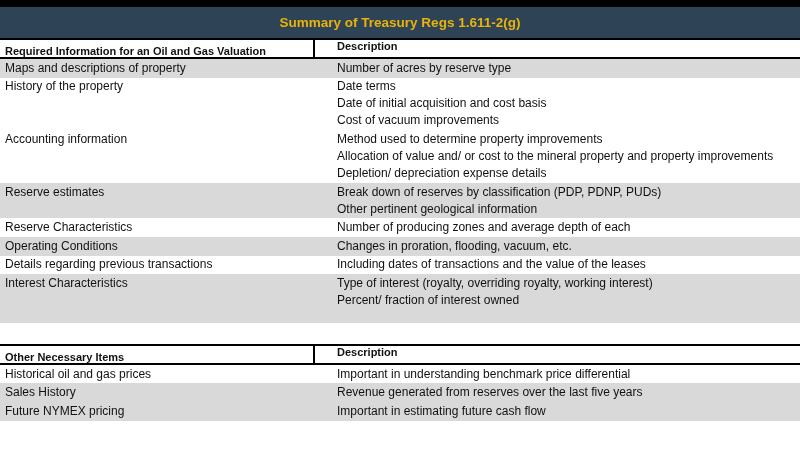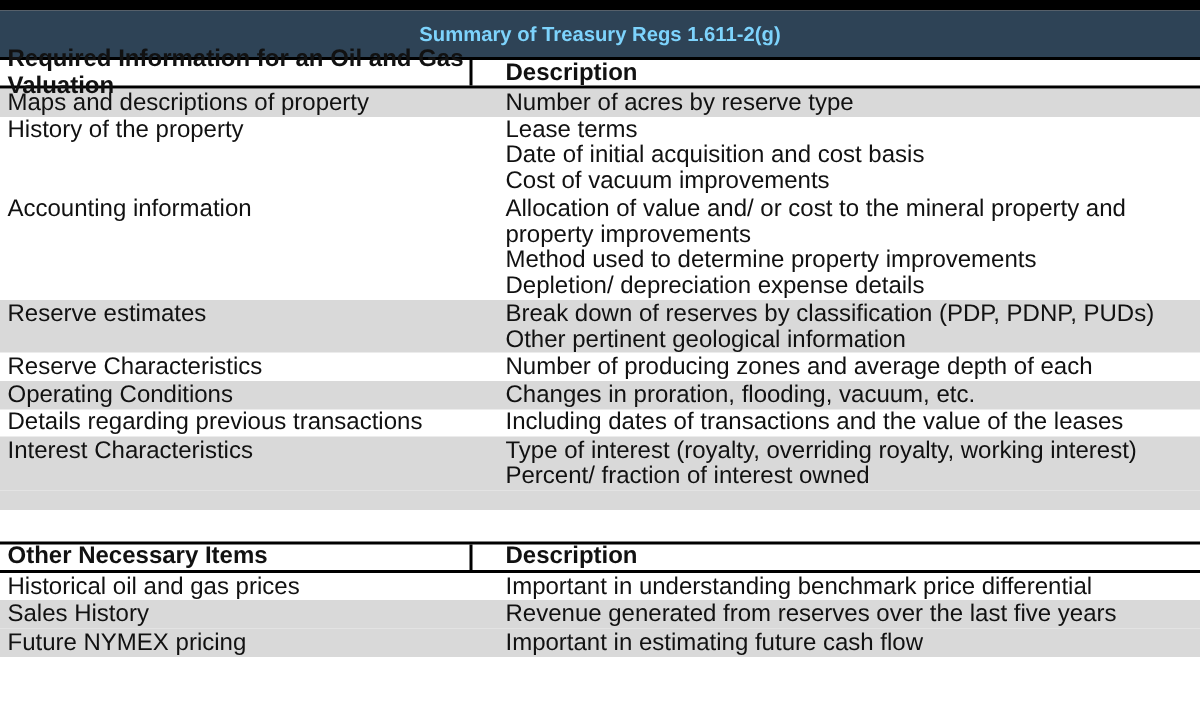--- a/index.html
+++ b/index.html
@@ -10,32 +10,32 @@
   }
   html,body{margin:0;padding:0;}
   body{
     width:800px;height:469px;overflow:hidden;background:#ffffff;
     font-family:"Liberation Sans", sans-serif;color:var(--text);
   }
   .top-strip{height:7px;background:var(--border);}
   .title-bar{
     height:31px;background:var(--navy);border-bottom:2px solid var(--border);
     display:flex;align-items:center;justify-content:center;
-    color:#7dd3fc;font-weight:bold;font-size:13.5px;
+    color:#eab308;font-weight:bold;font-size:13.5px;
   }
   .section-header{
-    position:relative;display:flex;align-items:center;height:17px;
+    position:relative;display:flex;align-items:flex-end;height:17px;
     background:#ffffff;border-bottom:2px solid var(--border);
-    font-weight:bold;font-size:16px;
+    font-weight:bold;font-size:11px;
   }
   .section-header.with-top{border-top:2px solid var(--border);margin-top:16px;}
   .col-divider{position:absolute;left:313px;top:0;bottom:0;width:2px;background:var(--border);}
   .col1{width:332px;flex-shrink:0;padding-left:5px;box-sizing:border-box;}
   .col2{flex:1;padding-left:5px;box-sizing:border-box;min-height:17px;}
-  .row{display:flex;font-size:16px;line-height:17px;padding:0.8px 0;}
+  .row{display:flex;font-size:12px;line-height:17px;padding:0.8px 0;}
   .row.shaded{background:var(--shade);}
   .desc-line{display:block;}
   .spacer-gray{height:13px;background:var(--shade);}
   .spacer-white{height:5px;background:#ffffff;}
 </style>
 </head>
 <body>
 
 <div class="top-strip"></div>
 
@@ -53,32 +53,32 @@
   <div class="row shaded">
     <div class="col1">Maps and descriptions of property</div>
     <div class="col2">
         <div class="desc-line">Number of acres by reserve type</div>
       </div>
   </div>
 
   <div class="row">
     <div class="col1">History of the property</div>
     <div class="col2">
-        <div class="desc-line">Lease terms</div>
+        <div class="desc-line">Date terms</div>
         <div class="desc-line">Date of initial acquisition and cost basis</div>
         <div class="desc-line">Cost of vacuum improvements</div>
       </div>
   </div>
 
 
   <div class="row">
     <div class="col1">Accounting information</div>
     <div class="col2">
+        <div class="desc-line">Method used to determine property improvements</div>
         <div class="desc-line">Allocation of value and/ or cost to the mineral property and property improvements</div>
-        <div class="desc-line">Method used to determine property improvements</div>
         <div class="desc-line">Depletion/ depreciation expense details</div>
       </div>
   </div>
 
   <div class="row shaded">
     <div class="col1">Reserve estimates</div>
     <div class="col2">
         <div class="desc-line">Break down of reserves by classification (PDP, PDNP, PUDs)</div>
         <div class="desc-line">Other pertinent geological information</div>
       </div>

